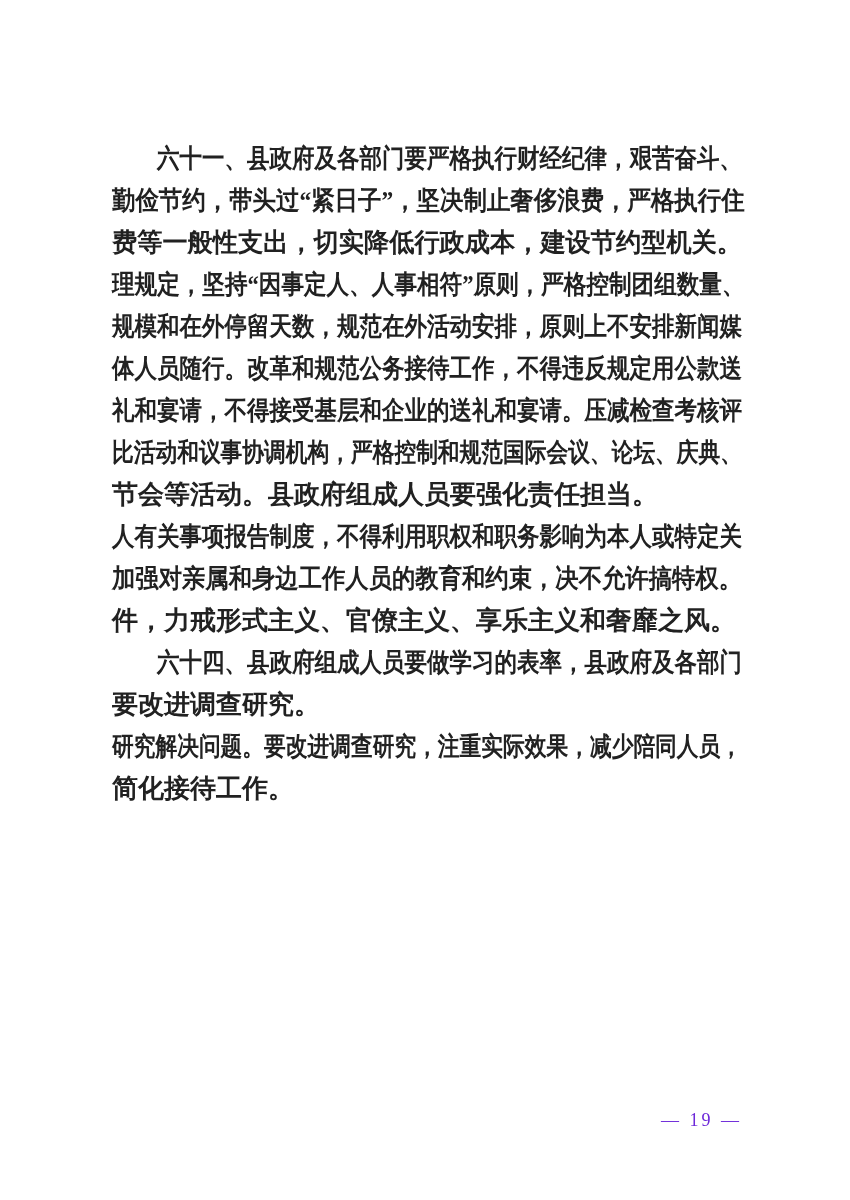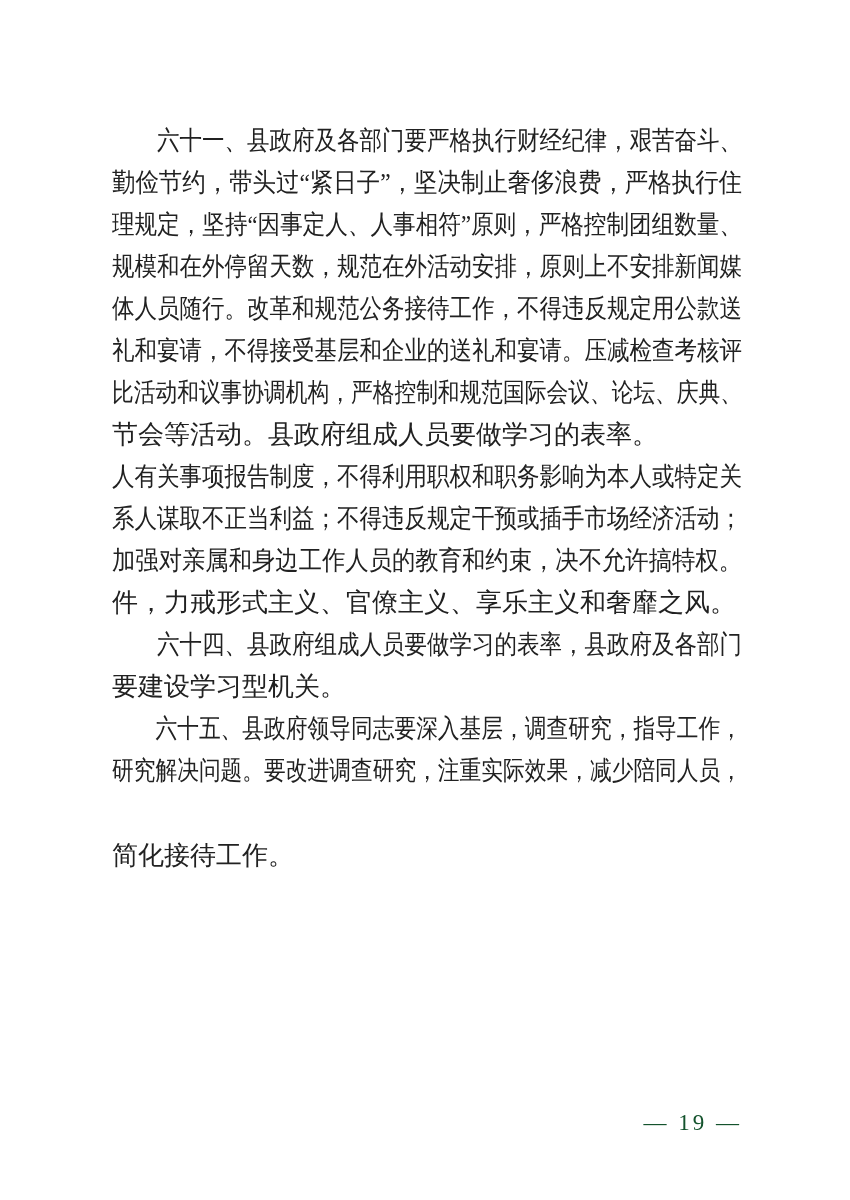--- a/index.html
+++ b/index.html
@@ -11,22 +11,23 @@
     position: relative;
     width: 850px;
     height: 1200px;
     background: #ffffff;
     overflow: hidden;
     font-family: "Liberation Serif", serif;
   }
   .content {
     position: absolute;
     left: 112px;
-    top: 120px;
+    top: 138px;
     width: 630px;
+    font-weight: bold;
   }
   .paragraph {
     margin: 0;
     padding: 0;
   }
   .line {
     height: 42px;
     line-height: 42px;
     white-space: nowrap;
     overflow: visible;
@@ -39,89 +40,86 @@
     color: #212121;
     letter-spacing: 0px;
   }
   .line-text.indent {
     text-indent: 2em;
   }
   .page-number {
     position: absolute;
     top: 1110px;
     right: 108px;
-    font-size: 23px;
-    color: #14532d;
+    font-size: 18px;
+    color: #6d28d9;
     letter-spacing: 3px;
     white-space: nowrap;
   }
 </style>
 </head>
 <body>
 
 <div class="page">
   <div class="content" id="content">
       <div class="paragraph">
         <div class="line">
     <span class="line-text indent" style="transform: scaleX(0.865385);">六十一、县政府及各部门要严格执行财经纪律，艰苦奋斗、</span>
   </div>
         <div class="line">
     <span class="line-text" style="transform: scaleX(0.901167);">勤俭节约，带头过“紧日子”，坚决制止奢侈浪费，严格执行住</span>
+  </div>
+        <div class="line para-end">
+    <span class="line-text" style="transform: scaleX(0.969231);">费等一般性支出，切实降低行政成本，建设节约型机关。</span>
   </div>
       </div>
       <div class="paragraph">
         <div class="line">
     <span class="line-text" style="transform: scaleX(0.868853);">理规定，坚持“因事定人、人事相符”原则，严格控制团组数量、</span>
   </div>
         <div class="line">
     <span class="line-text" style="transform: scaleX(0.865385);">规模和在外停留天数，规范在外活动安排，原则上不安排新闻媒</span>
   </div>
         <div class="line">
     <span class="line-text" style="transform: scaleX(0.865385);">体人员随行。改革和规范公务接待工作，不得违反规定用公款送</span>
   </div>
         <div class="line">
     <span class="line-text" style="transform: scaleX(0.865385);">礼和宴请，不得接受基层和企业的送礼和宴请。压减检查考核评</span>
   </div>
         <div class="line">
     <span class="line-text" style="transform: scaleX(0.835544);">比活动和议事协调机构，严格控制和规范国际会议、论坛、庆典、</span>
   </div>
         <div class="line para-end">
-    <span class="line-text" style="transform: scaleX(1);">节会等活动。县政府组成人员要做学习的表率。</span>
+    <span class="line-text" style="transform: scaleX(1);">节会等活动。县政府组成人员要强化责任担当。</span>
   </div>
       </div>
       <div class="paragraph">
         <div class="line">
     <span class="line-text" style="transform: scaleX(0.865385);">人有关事项报告制度，不得利用职权和职务影响为本人或特定关</span>
-  </div>
-        <div class="line">
-    <span class="line-text" style="transform: scaleX(0.865385);">系人谋取不正当利益；不得违反规定干预或插手市场经济活动；</span>
   </div>
         <div class="line para-end">
     <span class="line-text" style="transform: scaleX(0.897436);">加强对亲属和身边工作人员的教育和约束，决不允许搞特权。</span>
   </div>
       </div>
       <div class="paragraph">
         <div class="line para-end">
     <span class="line-text" style="transform: scaleX(1); text-align: right;">件，力戒形式主义、官僚主义、享乐主义和奢靡之风。</span>
   </div>
       </div>
       <div class="paragraph">
         <div class="line">
     <span class="line-text indent" style="transform: scaleX(0.865385);">六十四、县政府组成人员要做学习的表率，县政府及各部门</span>
   </div>
         <div class="line para-end">
-    <span class="line-text" style="transform: scaleX(1);">要建设学习型机关。</span>
+    <span class="line-text" style="transform: scaleX(1);">要改进调查研究。</span>
   </div>
       </div>
       <div class="paragraph">
         <div class="line">
-    <span class="line-text indent" style="transform: scaleX(0.835544);">六十五、县政府领导同志要深入基层，调查研究，指导工作，</span>
-  </div>
-        <div class="line">
     <span class="line-text" style="transform: scaleX(0.835544);">研究解决问题。要改进调查研究，注重实际效果，减少陪同人员，</span>
   </div>
         <div class="line para-end">
-    <span class="line-text" style="transform: scaleX(1); margin-top: 43px;">简化接待工作。</span>
+    <span class="line-text" style="transform: scaleX(1);">简化接待工作。</span>
   </div>
       </div>
     </div>
   <div class="page-number">— 19 —</div>
 </div>
 
 </body></html>

